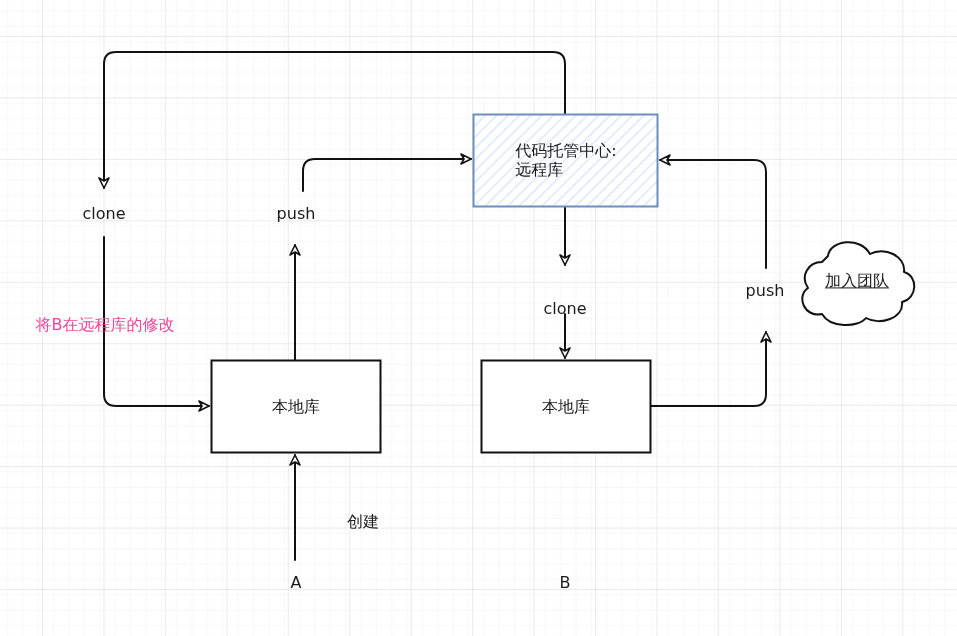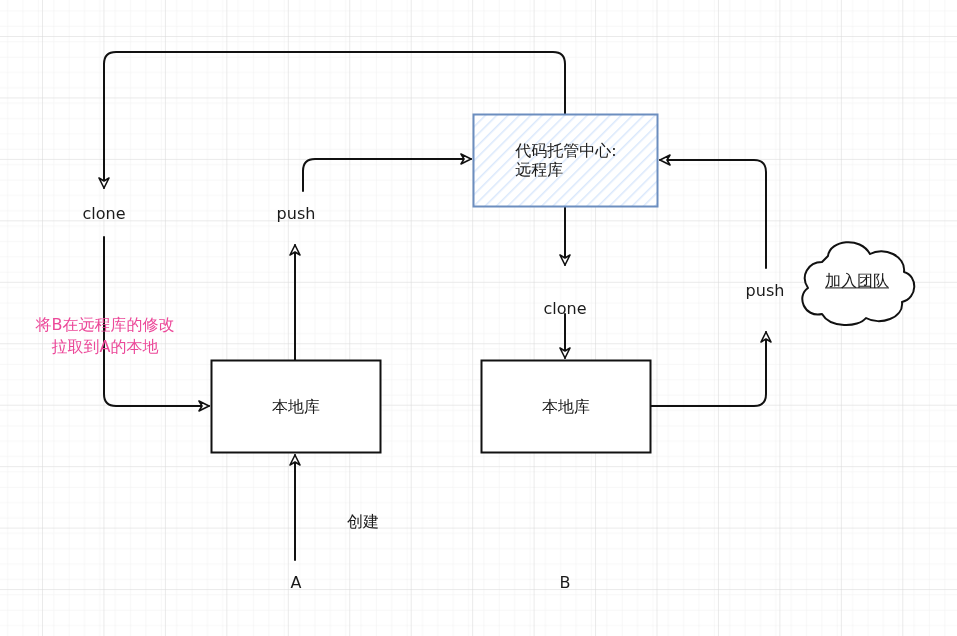--- a/index.html
+++ b/index.html
@@ -93,14 +93,13 @@
 <div class="lbl" style="left:765px; top:291px;">push</div>
 <div class="lbl" style="left:363px; top:522px;">创建</div>
 
 <div class="lbl" style="left:296px; top:583px;">A</div>
 <div class="lbl" style="left:565px; top:583px;">B</div>
 
 <div class="lbl" style="left:857px; top:281px;text-decoration:underline;">加入团队</div>
 
 <div class="note" style="left:10px; top:314px; width:190px;">
   <div>将B在远程库的修改</div>
-  <div>拉取到A的本地</div>
 </div>
 
 </body></html>

